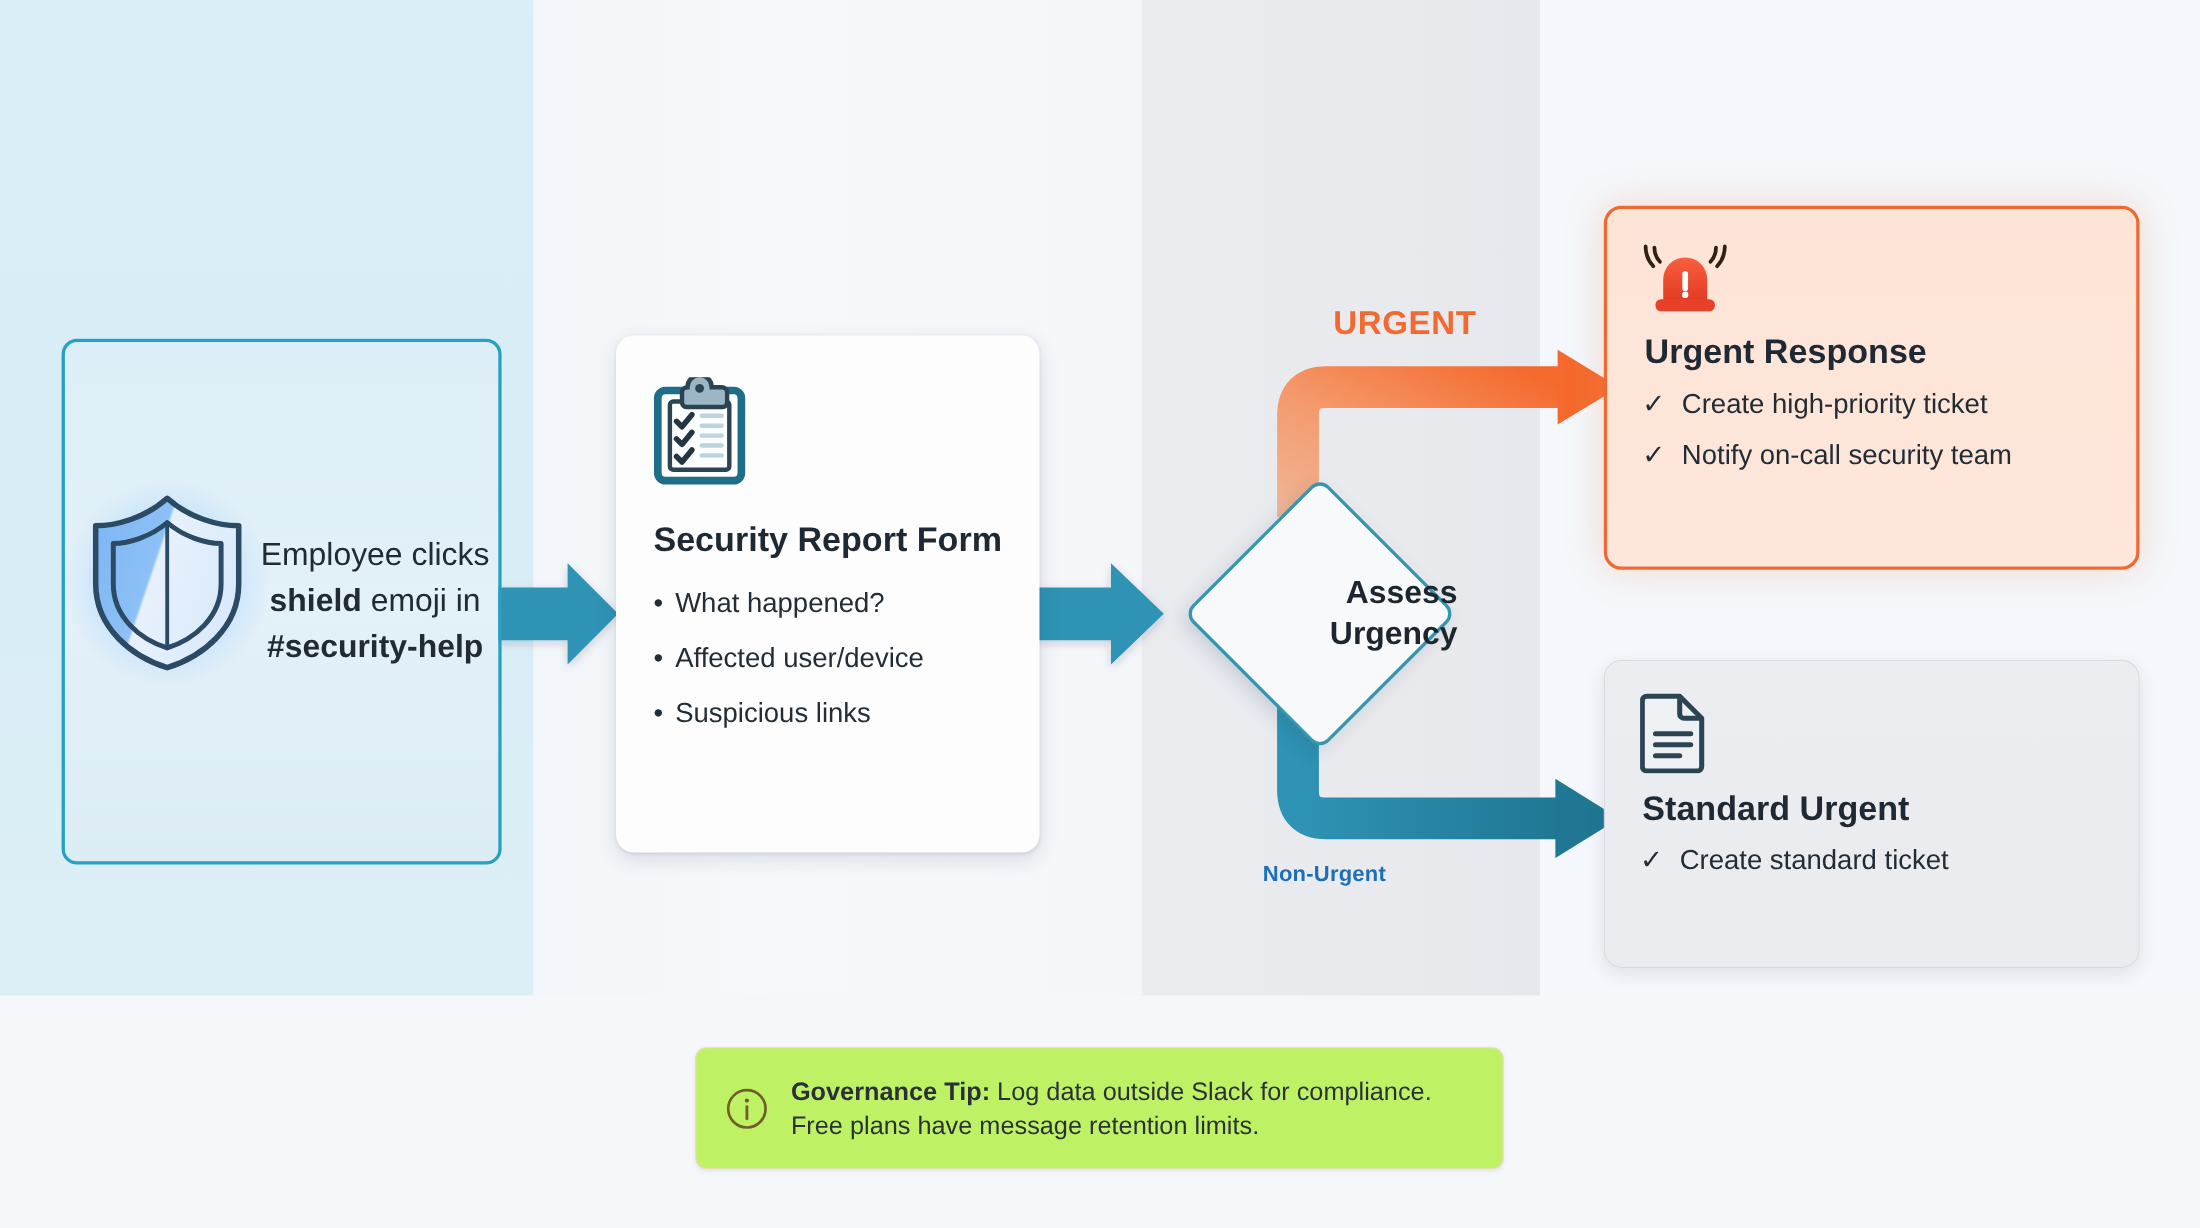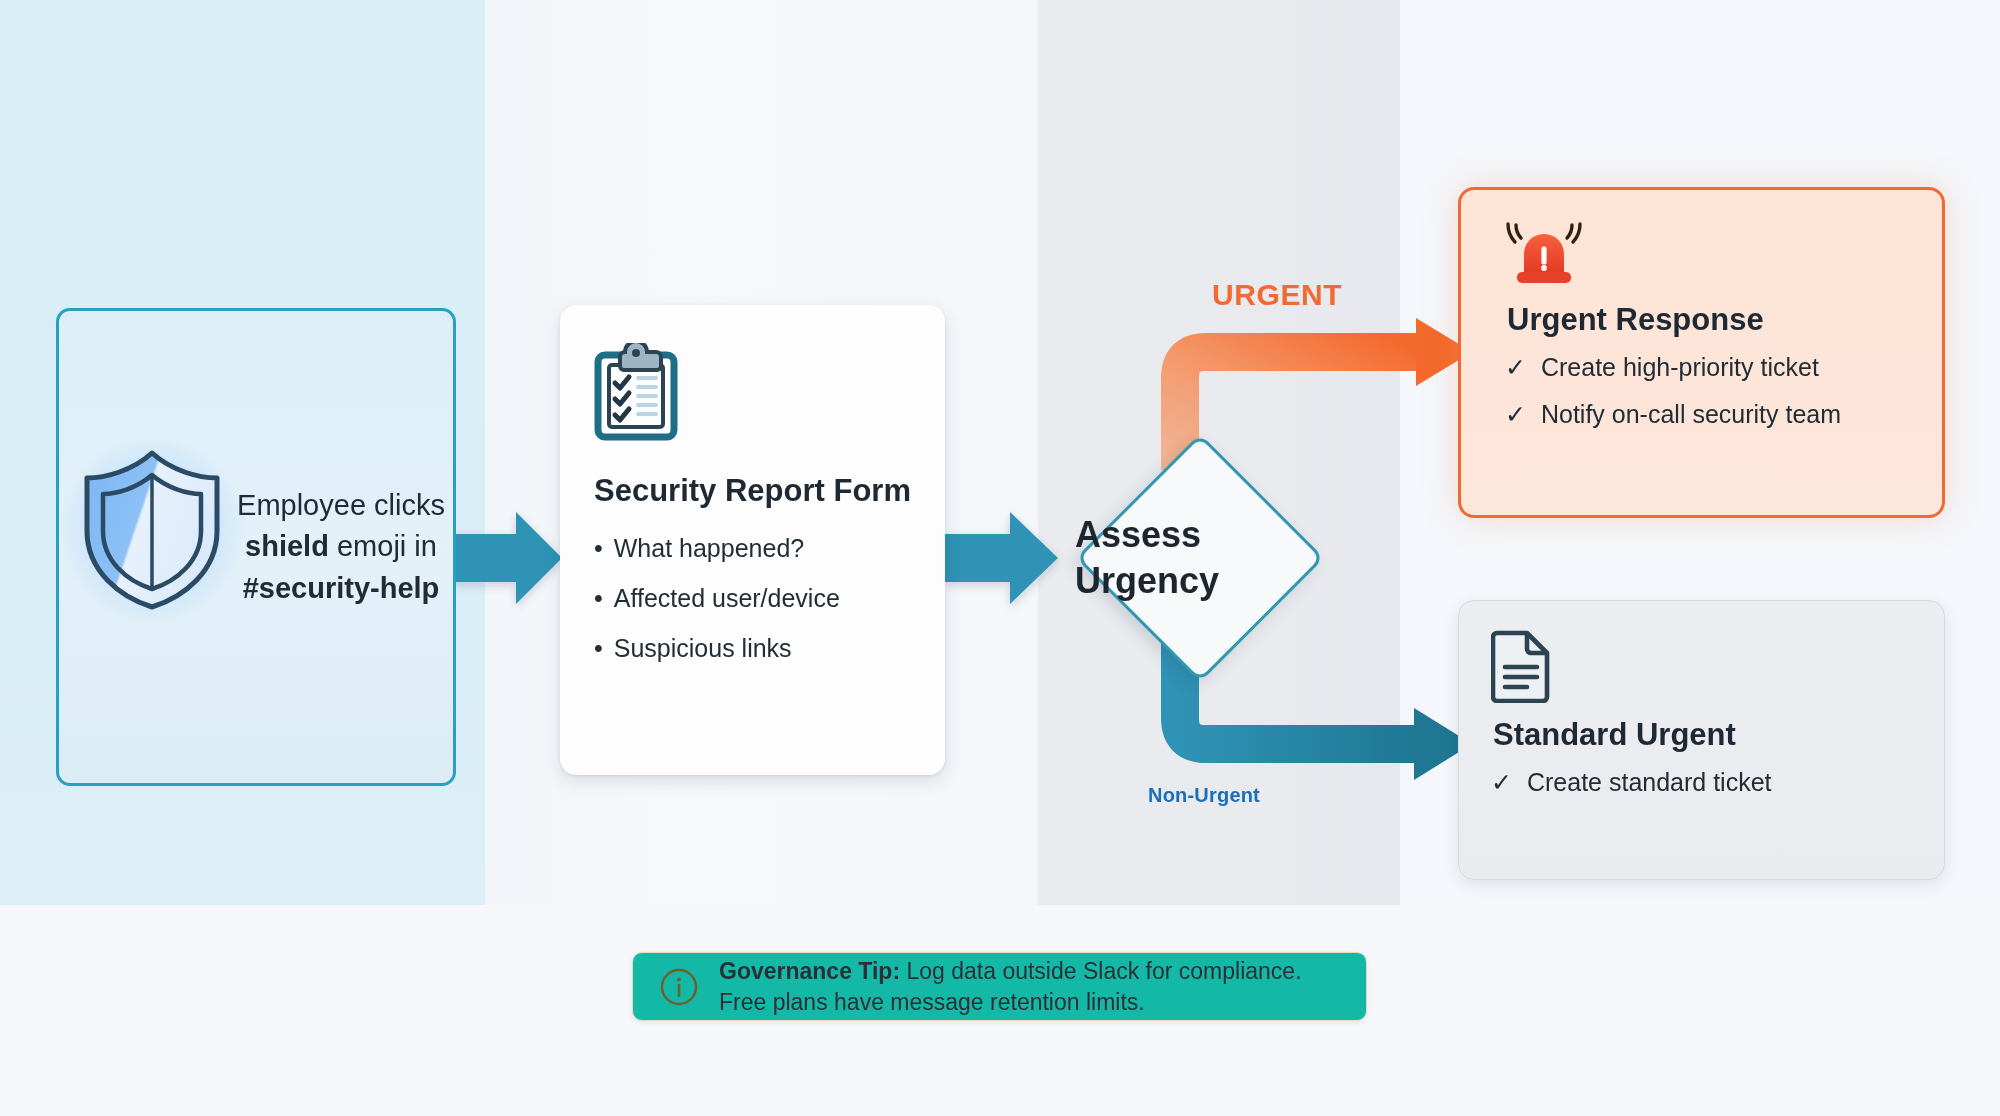--- a/index.html
+++ b/index.html
@@ -57,30 +57,30 @@
     position:absolute; left:1075px; top:433px; width:250px; height:250px;
   }
   #diamond-node .dia{
     position:absolute; left:37px; top:37px; width:176px; height:176px;
     background:#f7f9fb; border:3px solid #3596b0; border-radius:12px;
     transform:rotate(45deg);
     box-shadow:0 7px 16px rgba(30,50,70,.14);
   }
   #diamond-node .dia-label{
     position:absolute; inset:0; display:flex; flex-direction:column;
-    align-items:flex-start; justify-content:center;
-    font-size:36px; font-weight:bold; color:#1d262e; line-height:1.28; text-align:center;
+    align-items:flex-end; justify-content:center;
+    font-size:29px; font-weight:bold; color:#1d262e; line-height:1.28; text-align:center;
   }
 
   
   #urgent-card{
     left:1458px; top:187px; width:487px; height:331px;
     background:linear-gradient(180deg,#fde4d7 0%,#fde6da 100%);
     border:3px solid #ef6a32; border-radius:16px;
-    padding:28px 26px 0 44px;
+    padding:28px 26px 0 32px;
     box-shadow:0 0 34px rgba(245,140,90,.28);
   }
   
   #standard-card{
     left:1458px; top:600px; width:487px; height:280px;
     background:linear-gradient(180deg,#ebedf0 0%,#e9ebef 100%);
     border:1px solid #d6dae0; border-radius:16px;
     padding:26px 26px 0 32px;
     box-shadow:0 5px 16px rgba(40,55,75,.10);
   }
@@ -95,22 +95,22 @@
     position:absolute; left:1212px; top:278px;
     font-size:30px; font-weight:bold; letter-spacing:.6px; color:#f26a31;
   }
   #nonurgent-label{
     position:absolute; left:1148px; top:784px;
     font-size:20px; font-weight:bold; letter-spacing:.2px; color:#1b6fb8;
   }
 
   
   #gov-tip{
-    position:absolute; left:632px; top:952px; width:735px; height:69px;
-    background:#14b8a6; border:1px solid #e6dcbb; border-radius:10px;
+    position:absolute; left:632px; top:952px; width:735px; height:111px;
+    background:#bef264; border:1px solid #e6dcbb; border-radius:10px;
     display:flex; align-items:center; gap:20px; padding:0 26px;
     box-shadow:0 2px 5px rgba(60,55,30,.08);
   }
   #gov-tip .tip-text{ font-size:23px; color:#2b3038; line-height:1.32; }
   #gov-tip .tip-text b{ font-weight:bold; }
 
   svg{ display:block; }
 </style>
 </head>
 <body>

